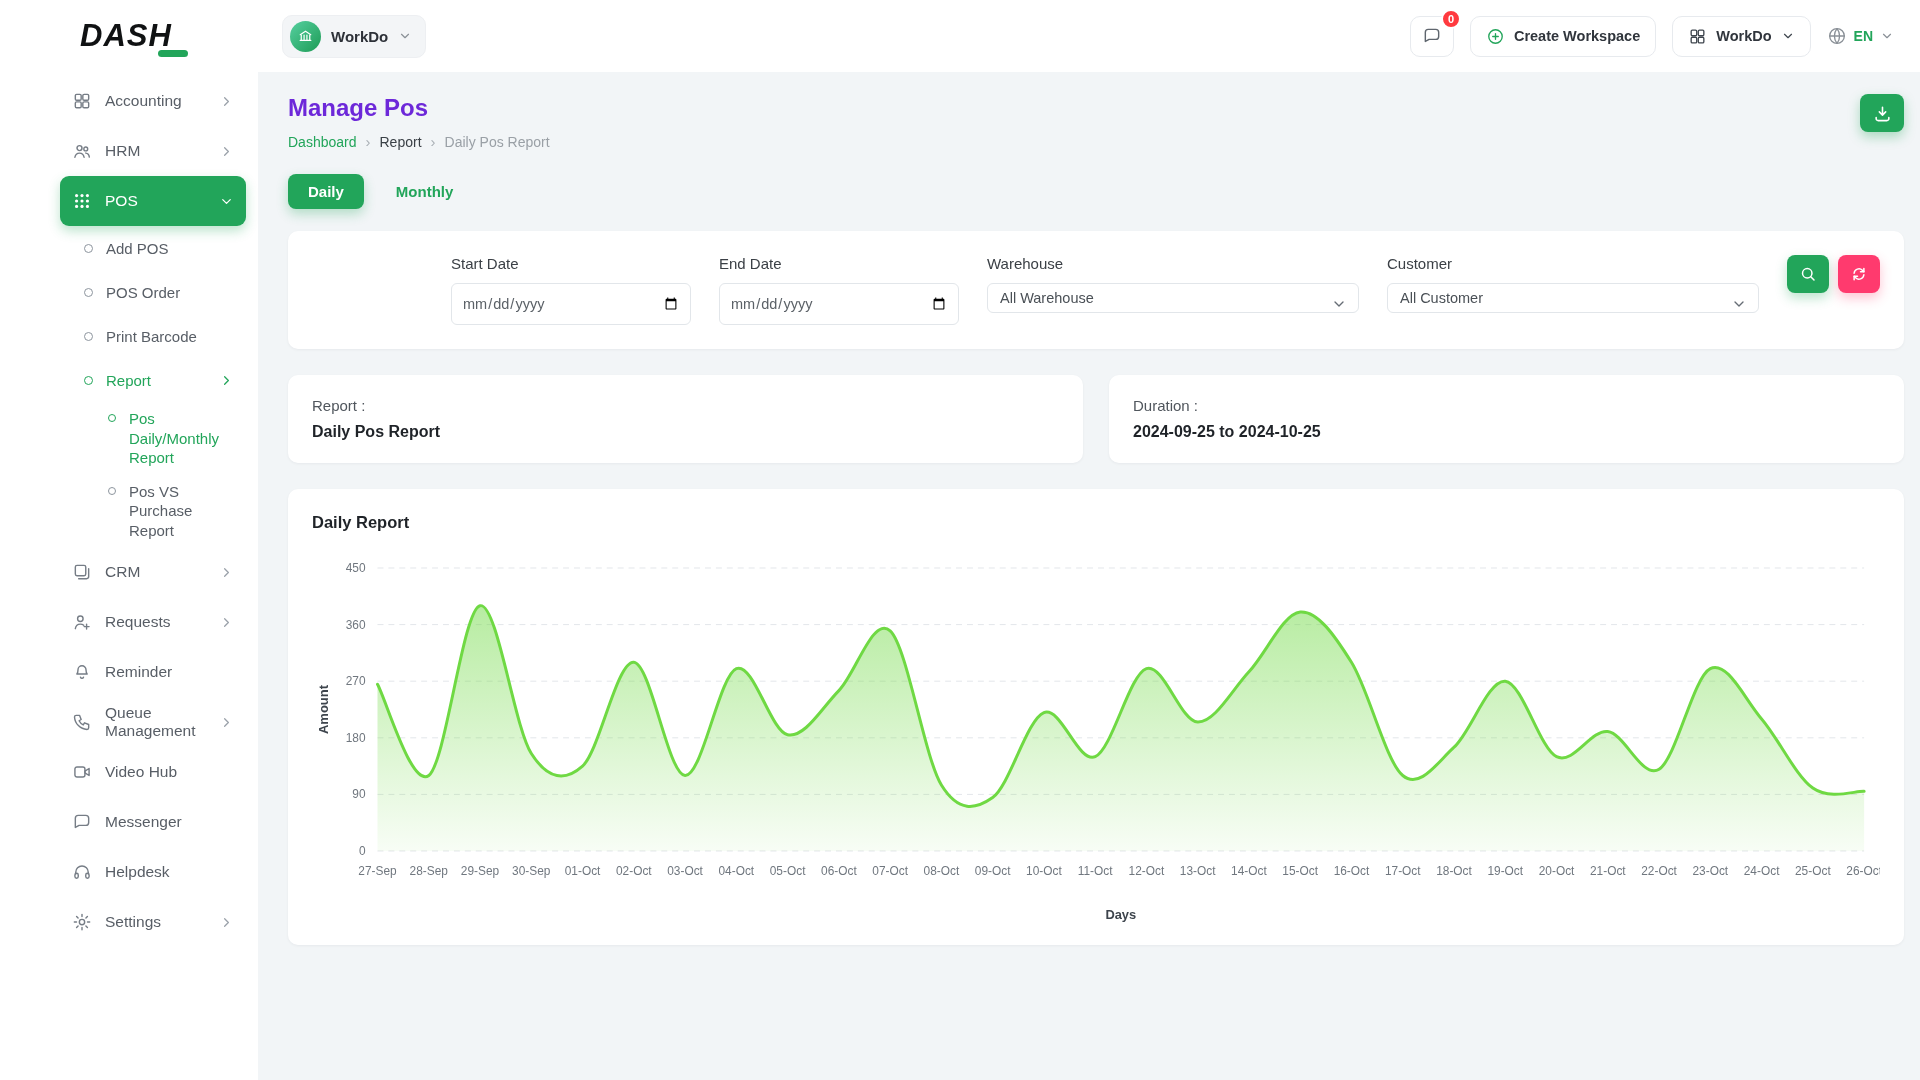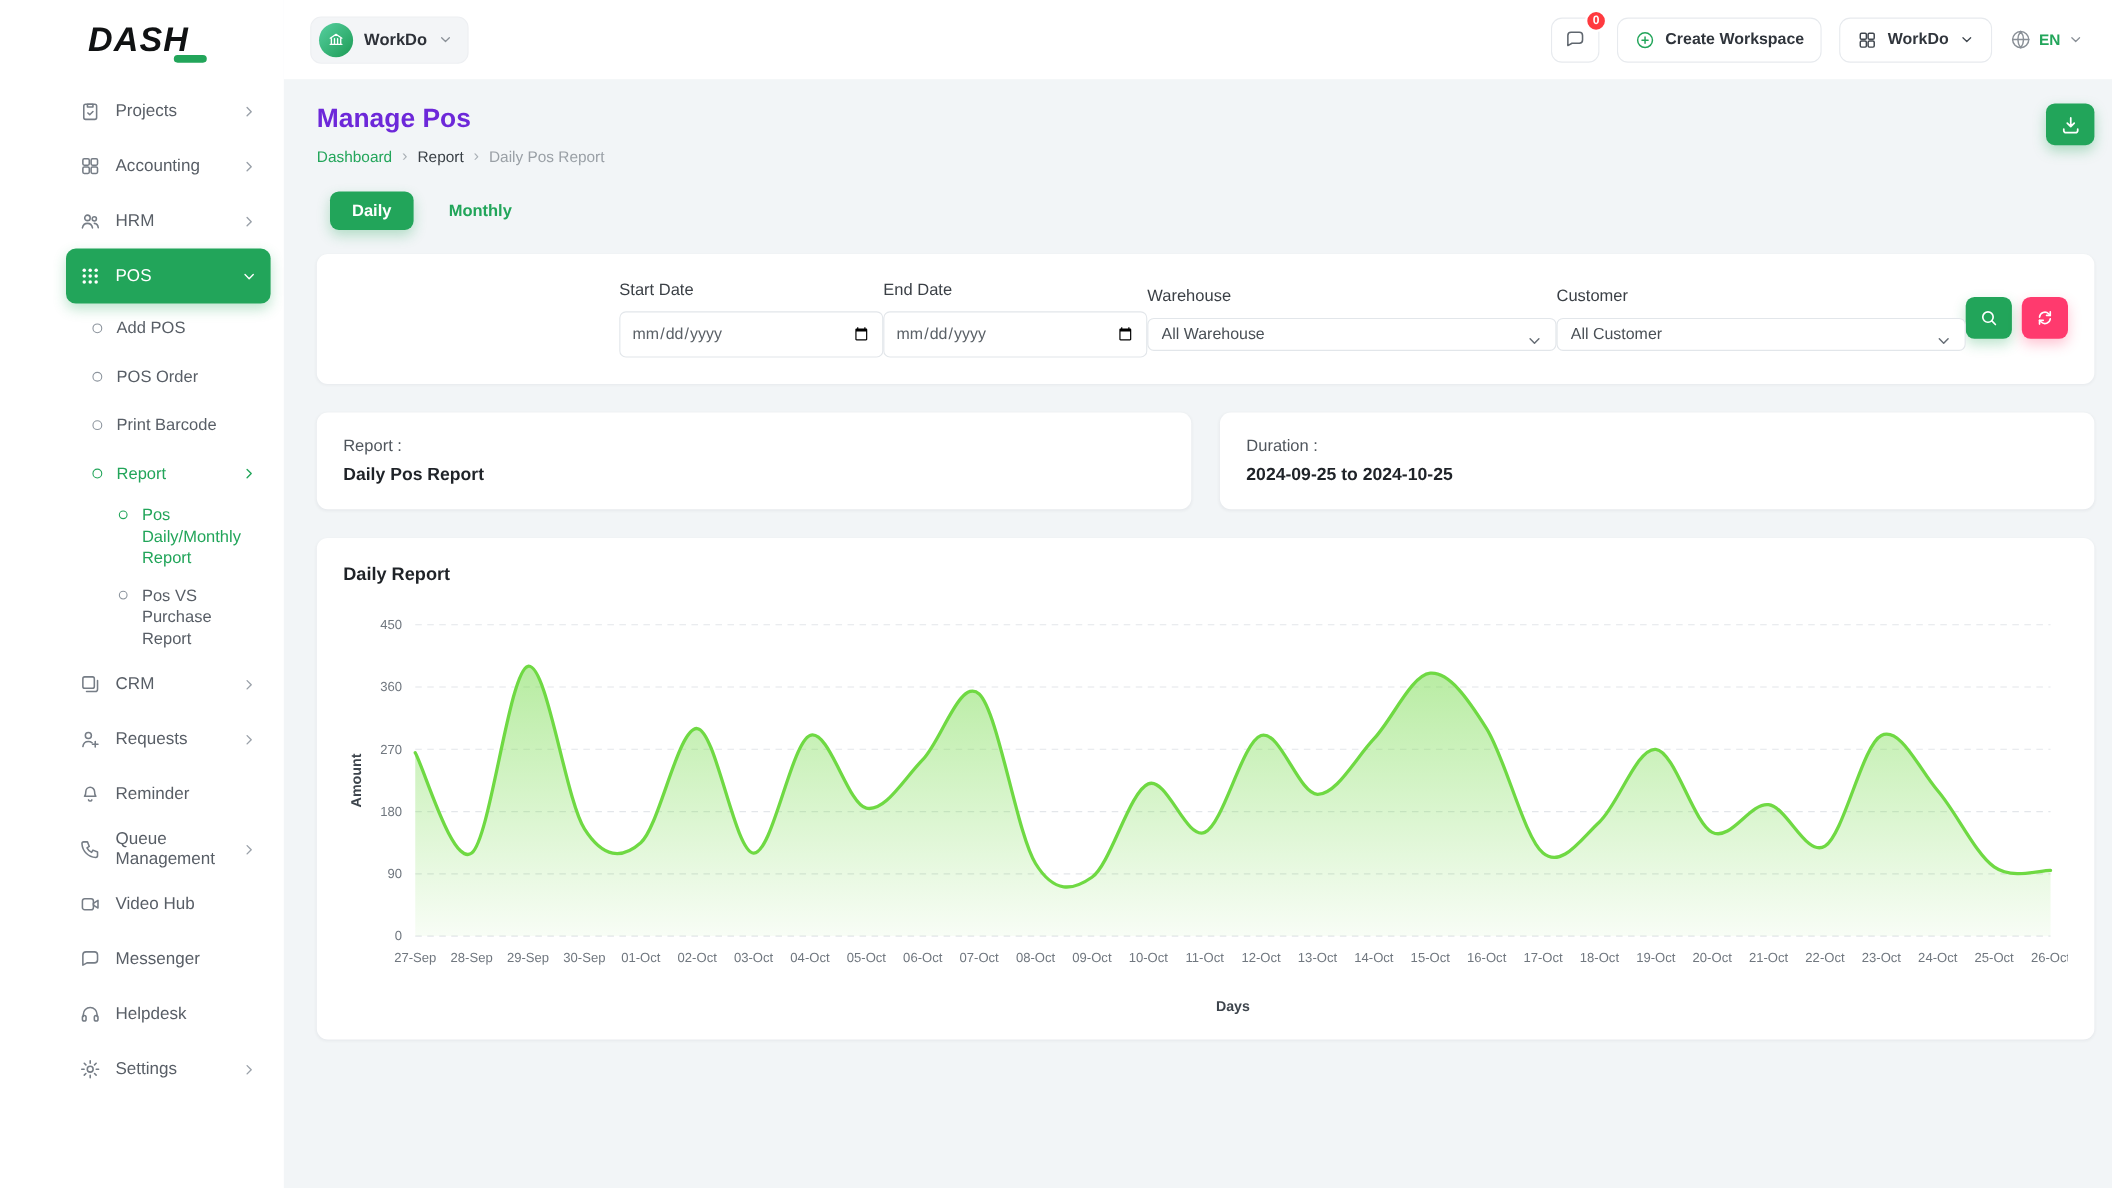--- a/index.html
+++ b/index.html
@@ -54,24 +54,24 @@
   .breadcrumb { margin-top: 11px; display: flex; align-items: center; gap: 9px; font-size: 14px; color: #9aa0a6; }
   .breadcrumb a { text-decoration: none; }
   .bc-link { color: #22a55a; }
   .bc-mid { color: #3a4046; font-weight: 500; }
   .bc-sep { color: #aab0b6; font-size: 15px; }
   .dl-btn { width: 44px; height: 38px; border: none; border-radius: 8px; background: #22a55a; color: #fff; display: flex; align-items: center; justify-content: center; cursor: pointer; box-shadow: 0 5px 12px rgba(34,165,90,.35); }
   .dl-btn svg { width: 19px; height: 19px; }
 
   .tabs { margin-top: 24px; display: flex; align-items: center; gap: 12px; }
   .tab { border: none; background: transparent; color: #22a55a; font-family: inherit; font-size: 15px; font-weight: 600; padding: 9px 20px; border-radius: 8px; cursor: pointer; }
-  .tab.active { background: #22a55a; color: #fff; box-shadow: 0 5px 12px rgba(34,165,90,.3); margin-left: 12px; }
+  .tab.active { background: #22a55a; color: #fff; box-shadow: 0 5px 12px rgba(34,165,90,.3); }
 
   .card { background: #fff; border-radius: 10px; box-shadow: 0 1px 3px rgba(16,24,40,.05); }
-  .filter-card { margin-top: 22px; padding: 24px; display: flex; justify-content: flex-end; align-items: center; }
+  .filter-card { margin-top: 22px; padding: 24px; display: flex; justify-content: flex-end; align-items: flex-start; gap: 28px; }
   .field label { display: block; font-size: 15px; font-weight: 500; color: #3b4046; margin-bottom: 11px; }
   .field input[type="date"] { width: 240px; height: 42px; border: 1px solid #e2e6ea; border-radius: 6px; padding: 0 10px; font-size: 14.5px; color: #5b6167; font-family: inherit; background: #fff; }
   .select-wrap { position: relative; width: 372px; }
   .select-wrap select { appearance: none; -webkit-appearance: none; width: 100%; height: 30px; border: 1px solid #e2e6ea; border-radius: 6px; padding: 0 36px 0 12px; font-size: 14.5px; color: #4a5056; background: #fff; font-family: inherit; cursor: pointer; }
   .sel-chev { position: absolute; right: 12px; top: 13px; pointer-events: none; color: #666d75; display: flex; }
   .sel-chev svg { width: 16px; height: 16px; }
   .filter-actions { display: flex; gap: 9px; margin-bottom: 2px; }
   .sq-btn { width: 42px; height: 38px; border: none; border-radius: 8px; display: flex; align-items: center; justify-content: center; color: #fff; cursor: pointer; }
   .sq-btn svg { width: 18px; height: 18px; }
   .sq-btn.search { background: #22a55a; box-shadow: 0 5px 12px rgba(34,165,90,.3); }
@@ -95,35 +95,20 @@
 
   <aside class="sidebar">
     <div class="logo">
       <span class="logo-text">DASH</span>
       <span class="logo-text" style="position:relative;width:0">
           <span class="logo-dash"></span>
         </span>
     </div>
     <nav class="side-nav">
 
-      <div class="side-item">
-        <span class="s-icon">
-            <svg viewBox="0 0 24 24" fill="none" stroke="currentColor" stroke-width="1.7" stroke-linecap="round" stroke-linejoin="round">
-              <rect x="5" y="4.5" width="14" height="16.5" rx="2"></rect>
-              <path d="M9 4.5h6v3H9z"></path>
-              <path d="m9.5 14 2 2 3.5-3.5"></path>
-            </svg>
-          </span>
-        <span>Projects</span>
-        <span class="s-chev">
-            <svg viewBox="0 0 24 24" fill="none" stroke="currentColor" stroke-width="2" stroke-linecap="round" stroke-linejoin="round">
-              <path d="m9 6 6 6-6 6"></path>
-            </svg>
-          </span>
-      </div>
 
       <div class="side-item">
         <span class="s-icon">
             <svg viewBox="0 0 24 24" fill="none" stroke="currentColor" stroke-width="1.7" stroke-linecap="round" stroke-linejoin="round">
               <rect x="4" y="4" width="7" height="7" rx="1.5"></rect>
               <rect x="13" y="4" width="7" height="7" rx="1.5"></rect>
               <rect x="4" y="13" width="7" height="7" rx="1.5"></rect>
               <rect x="13" y="13" width="7" height="7" rx="1.5"></rect>
             </svg>
           </span>

